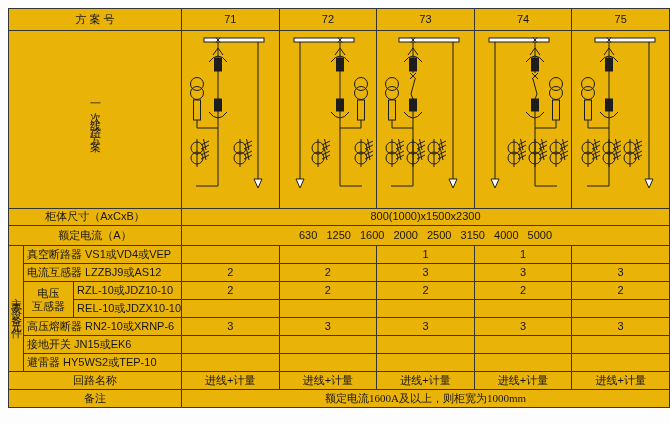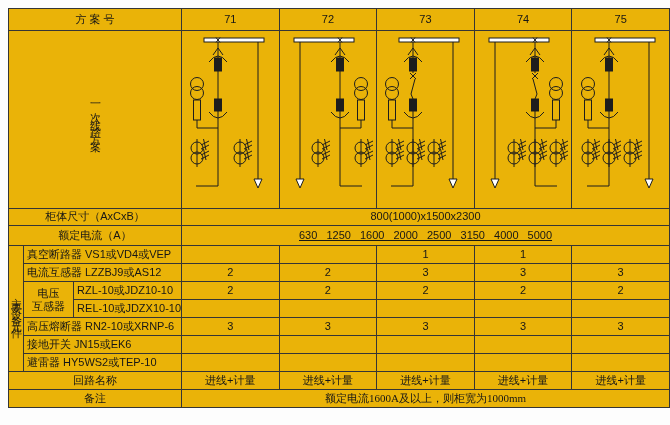--- a/index.html
+++ b/index.html
@@ -25,21 +25,21 @@
   tr.h-cur td{height:19px;margin-left:48px;}
   tr.h-eq td{height:17px;}
   tr.h-cir td{height:17px;text-align:center;}
   tr.h-rem td{height:17px;font-family:Liberation Serif, serif;}
   td.diagcell{vertical-align:top;}
   .vtext{
     writing-mode:vertical-rl;text-orientation:upright;
     display:inline-block;letter-spacing:7px;line-height:1;margin:0 auto;
   }
   .vtext.tight{letter-spacing:6px;}
-  .spacednum{word-spacing:6px;text-decoration:underline;}
+  .spacednum{word-spacing:6px;}
   .vt2 div{line-height:13px;}
   svg{display:block;margin:0 auto;}
 </style>
 </head>
 <body>
 
 <table class="spec">
   <colgroup>
     <col style="width:17px">
       <col style="width:55px">

